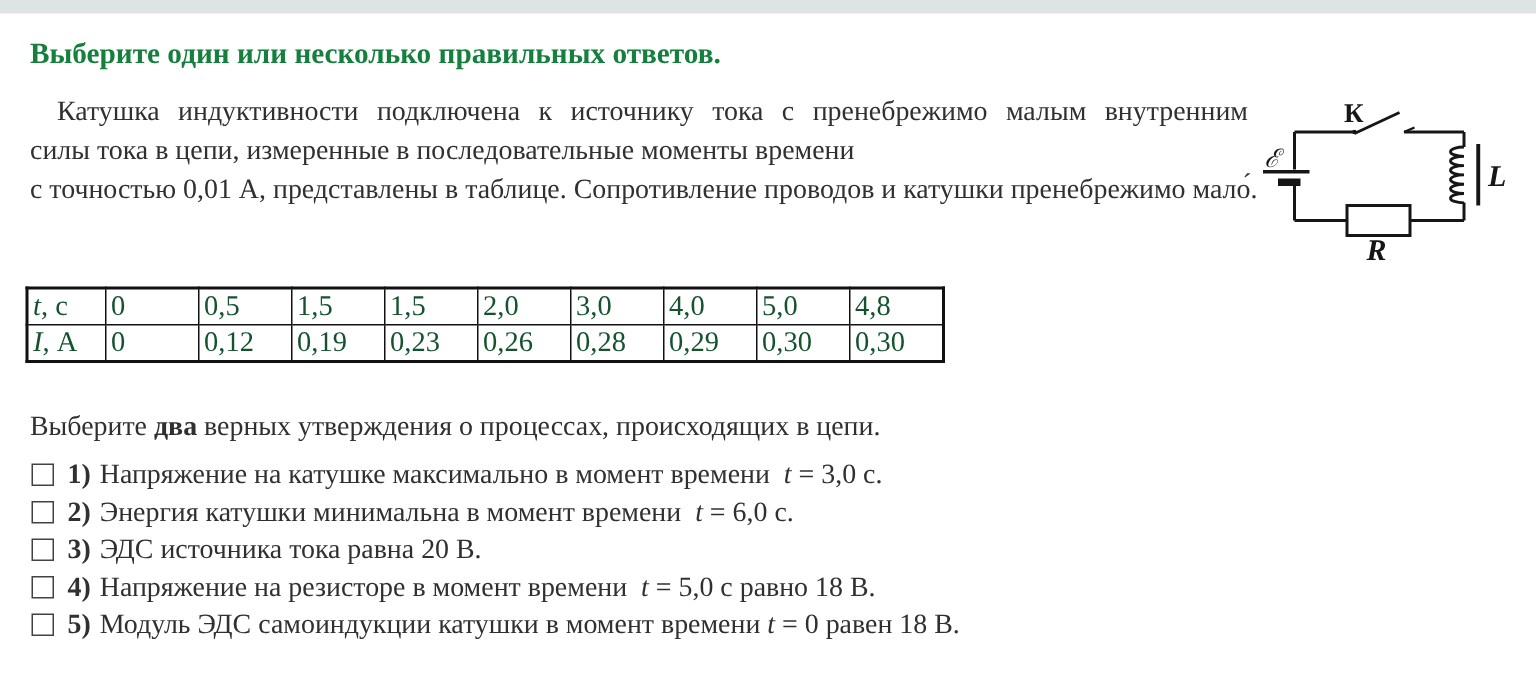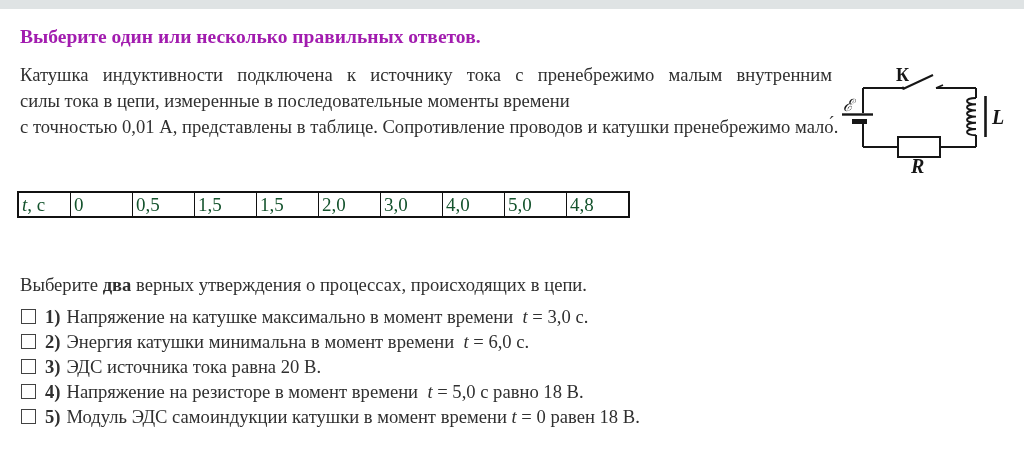--- a/index.html
+++ b/index.html
@@ -1,23 +1,23 @@
 <!DOCTYPE html>
 <html><head>
 <meta charset="utf-8">
 <style>
   html,body{margin:0;padding:0;background:#fff;}
   body{
     width:1024px;height:458px;position:relative;overflow:hidden;
     font-family:"Liberation Serif","DejaVu Serif",serif;color:#303030;
   }
   .topbar{position:absolute;left:0;top:0;width:1024px;height:9px;}
-  .heading{position:absolute;left:20px;top:26px;font-size:19.5px;font-weight:bold;color:#a21caf;}
+  .heading{position:absolute;left:20px;top:26px;font-size:19.5px;font-weight:bold;color:#15803d;}
   .para{position:absolute;left:20px;top:62px;width:812px;font-size:18.6px;line-height:26px;}
-  .jline{text-align:justify;text-align-last:justify;}
+  .jline{text-align:justify;text-align-last:justify;margin-left:18px;}
   .nline{white-space:nowrap;}
   .it{font-style:italic;}
   .bd{font-weight:bold;text-align:center;}
   .circuit{position:absolute;left:840px;top:55px;}
   .dtable{position:absolute;left:17px;top:191px;border-collapse:collapse;border:2px solid #111;}
   .dtable td{
     border:1px solid #111;height:23px;padding:0 2px 0 3px;
     font-size:19px;text-align:left;vertical-align:middle;white-space:nowrap;color:#14532d;
   }
   .dtable td.rowlabel{width:46px;}
@@ -86,20 +86,32 @@
         <td>0</td>
         <td>0,5</td>
         <td>1,5</td>
         <td>1,5</td>
         <td>2,0</td>
         <td>3,0</td>
         <td>4,0</td>
         <td>5,0</td>
         <td>4,8</td>
       </tr>
+      <tr>
+        <td class="rowlabel"><span class="it">I</span><span>, А</span></td>
+        <td>0</td>
+        <td>0,12</td>
+        <td>0,19</td>
+        <td>0,23</td>
+        <td>0,26</td>
+        <td>0,28</td>
+        <td>0,29</td>
+        <td>0,30</td>
+        <td>0,30</td>
+      </tr>
     </tbody>
 </table>
 
 <div class="subheading"><span>Выберите </span><span class="bd">два</span><span> верных утверждения о процессах, происходящих в цепи.</span></div>
 
 <div class="options">
     <div class="option">
       <span class="cb"></span>
       <span class="num">1)</span>
       <span><span>Напряжение на катушке максимально в момент времени&nbsp; </span><span class="it">t</span><span> = 3,0 с.</span></span>

